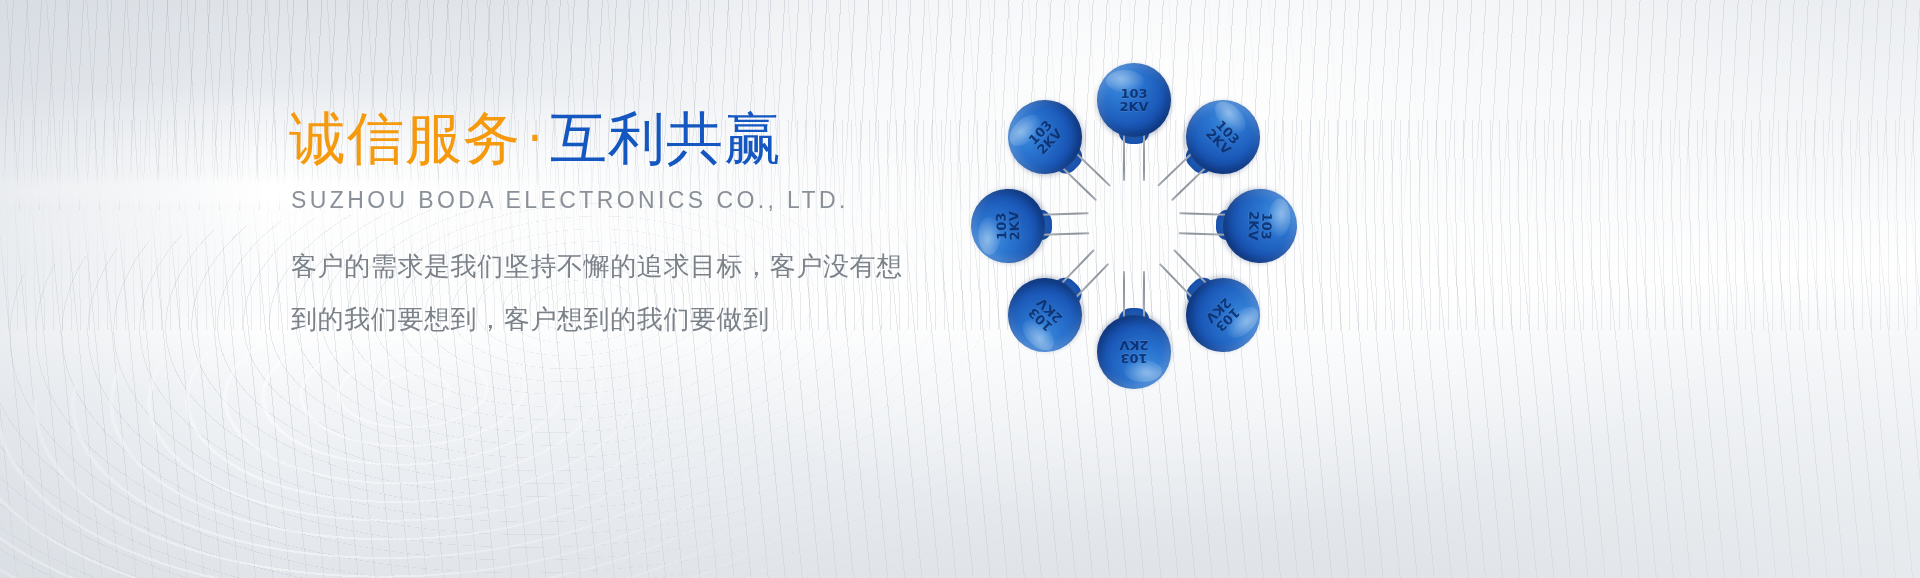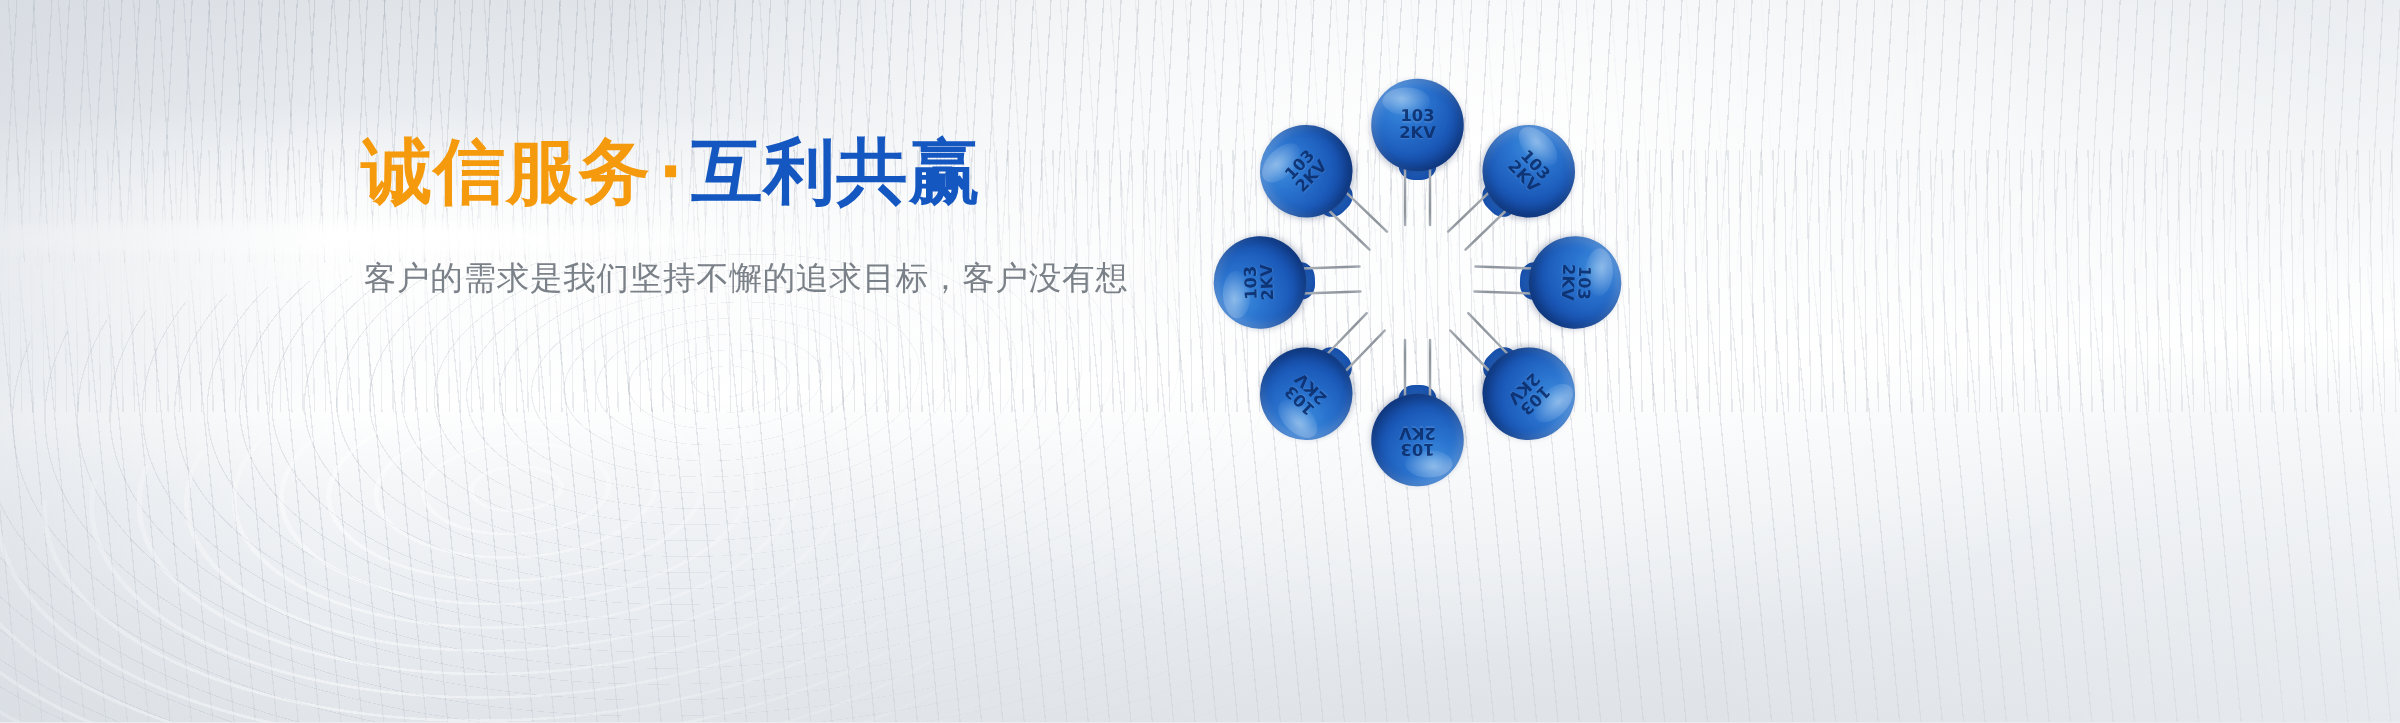--- a/index.html
+++ b/index.html
@@ -99,21 +99,21 @@
     filter:blur(2px);
   }
   .bg-vignette{
     background:linear-gradient(to right, rgba(205,211,219,.40) 0%, rgba(205,211,219,0) 14%, rgba(255,255,255,0) 70%, rgba(255,255,255,.25) 100%);
   }
 
   
   #copy{position:absolute;left:289px;top:108px;width:680px;}
 
   .headline{
-    font-size:57px;font-weight:700;line-height:1.08;white-space:nowrap;
+    font-size:57px;font-weight:400;line-height:1.08;white-space:nowrap;
     letter-spacing:1px;margin:0;
     font-family:"DejaVu Sans","Liberation Sans",sans-serif;
   }
   .hl-orange{color:#f59a0c;}
   .hl-dot{color:#f59a0c;padding:0 6px;font-size:50px;vertical-align:3px;}
   .hl-blue{color:#1557c0;}
 
   .subline{
     margin:17px 0 0 2px;
     font-size:23px;font-weight:400;color:#8a9098;
@@ -174,23 +174,25 @@
   <div class="bg-layer bg-bot-lines"></div>
   <div class="bg-layer bg-sweep"></div>
   <div class="bg-layer bg-sweep2"></div>
   <div class="bg-layer bg-glow"></div>
   <div class="bg-layer bg-vignette"></div>
 
   <div id="copy">
 
     <h1 class="headline"><span class="hl-orange">诚信服务</span><span class="hl-dot">·</span><span class="hl-blue">互利共赢</span></h1>
 
+    <div class="subline">SUZHOU BODA ELECTRONICS CO., LTD.</div>
 
     <div class="bodytext">
       <p>客户的需求是我们坚持不懈的追求目标，客户没有想</p>
+      <p>到的我们要想到，客户想到的我们要做到</p>
     </div>
 
   </div>
 
   <div id="cap-ring">
       <div class="cap" style="left: 210px; top: 70px; transform: rotate(0deg);">
         <div class="cap-neck"></div>
         <div class="cap-lead l"></div>
         <div class="cap-lead r"></div>
         <div class="cap-body"></div>

